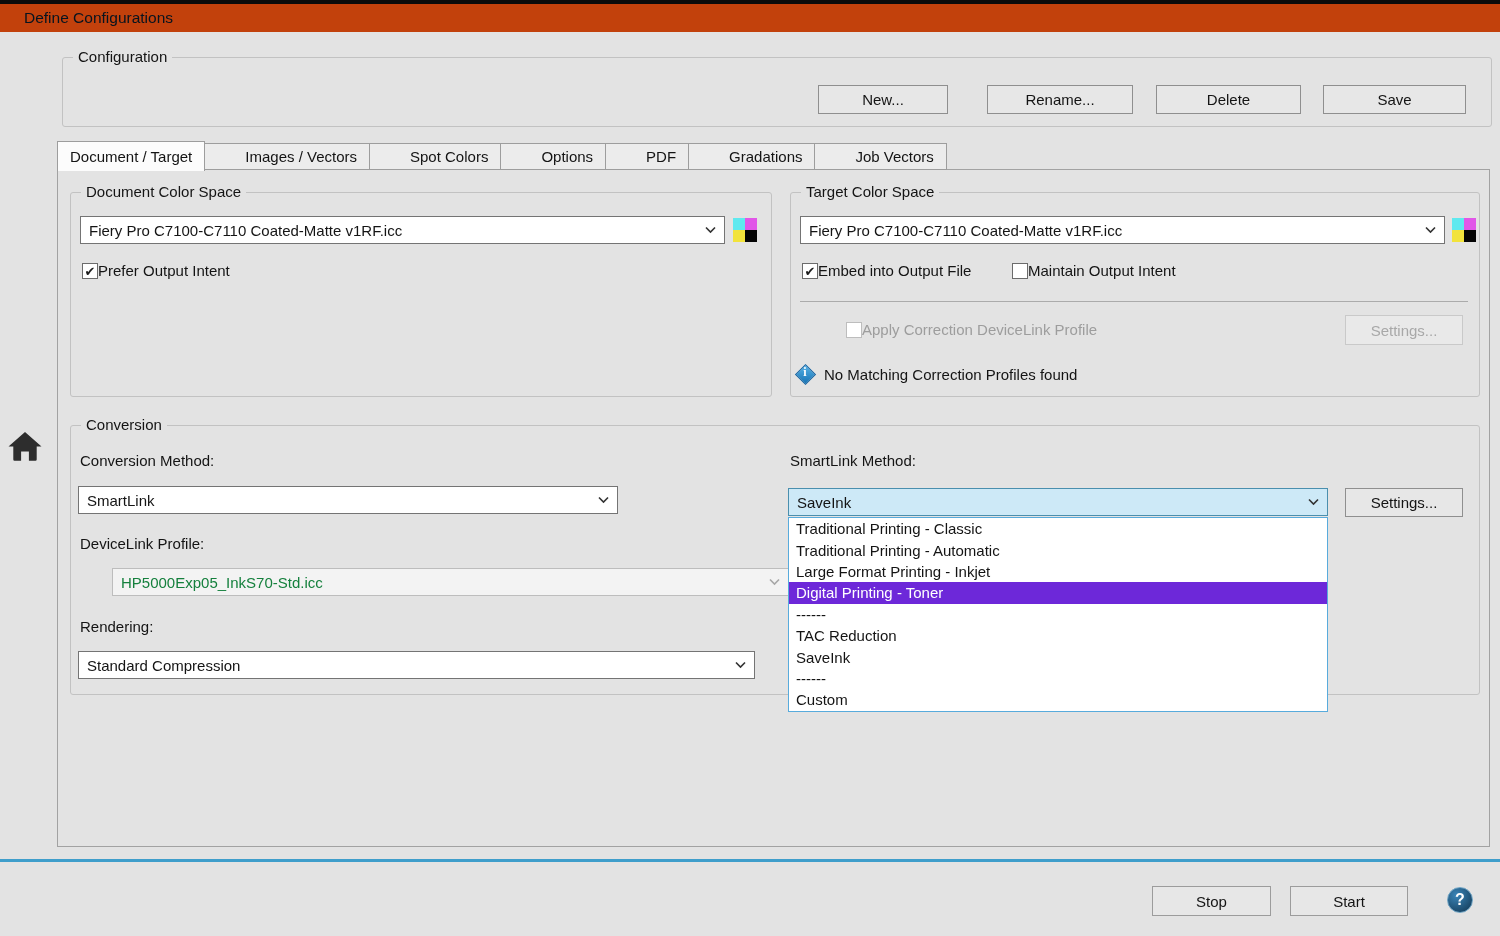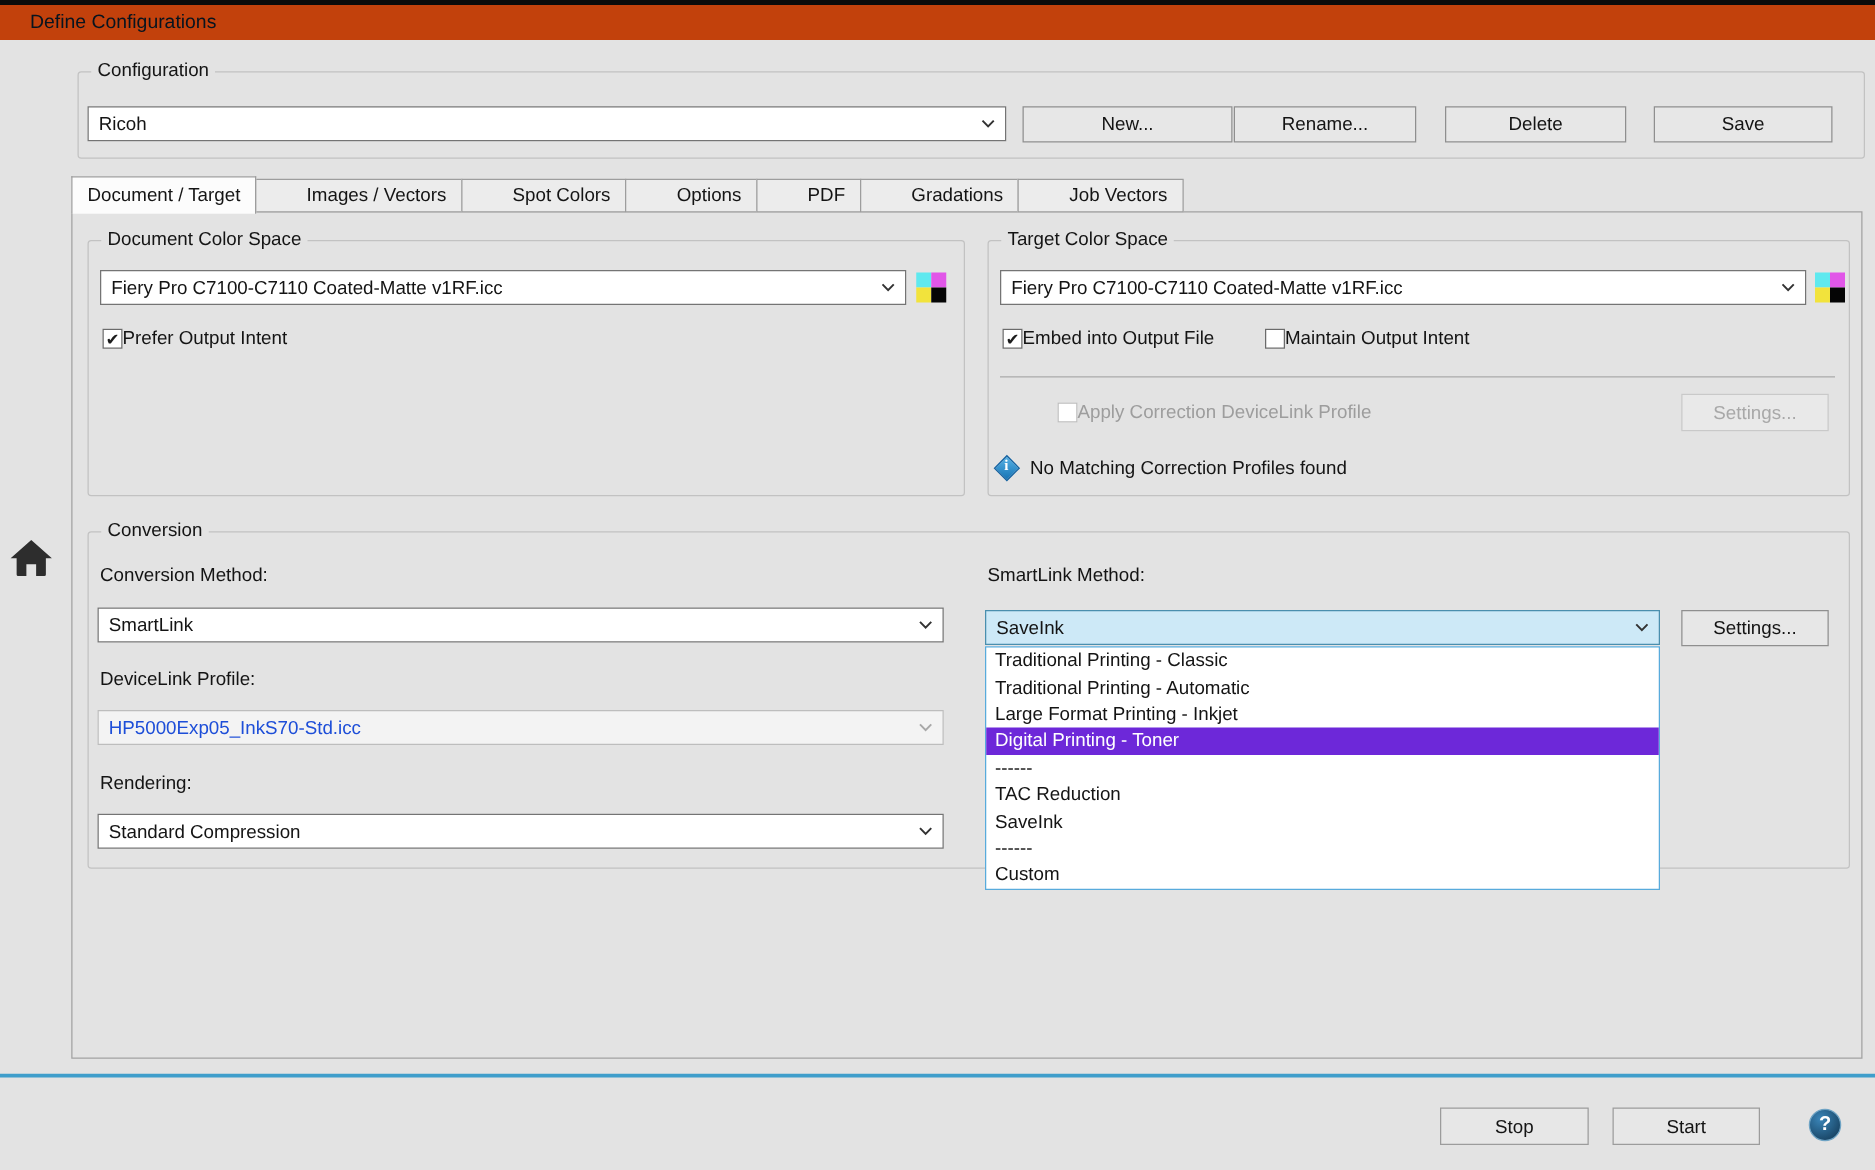--- a/index.html
+++ b/index.html
@@ -17,35 +17,35 @@
   .glabel{position:absolute;top:-10px;left:10px;background:#e3e3e3;padding:0 5px;font-size:15px;color:#141414;white-space:nowrap;}
   #grp-config{left:62px;top:57px;width:1428px;height:68px;}
   #grp-doc{left:70px;top:192px;width:700px;height:203px;}
   #grp-target{left:790px;top:192px;width:688px;height:203px;}
   #grp-conv{left:70px;top:425px;width:1408px;height:268px;}
 
   
   .combo{position:absolute;height:28px;background:#fff;border:1px solid #747474;box-sizing:border-box;
          display:flex;align-items:center;padding:0 26px 0 8px;font-size:15px;white-space:nowrap;overflow:hidden;}
   .combo .chev{position:absolute;right:8px;top:50%;transform:translateY(-50%);line-height:0;}
-  .combo.disabled{background:#f3f3f3;border-color:#bdbdbd;color:#1d4ed8;}
+  .combo.disabled{background:#f3f3f3;border-color:#bdbdbd;color:#15803d;margin-left:34px;}
   .combo.focused{background:#cde9f7;border-color:#4a8fae;}
   #combo-config{left:70px;top:85px;width:735px;}
   #combo-doc{left:80px;top:216px;width:645px;}
   #combo-target{left:800px;top:216px;width:645px;}
-  #combo-conv-method{left:78px;top:486px;width:677px;}
+  #combo-conv-method{left:78px;top:486px;width:540px;}
   #combo-devicelink{left:78px;top:568px;width:677px;}
   #combo-rendering{left:78px;top:651px;width:677px;}
   #combo-smartlink{left:788px;top:488px;width:540px;}
 
   
   .btn{position:absolute;height:29px;background:#e7e7e7;border:1px solid #8f8f8f;box-sizing:border-box;
        display:flex;align-items:center;justify-content:center;font-size:15px;color:#141414;cursor:default;}
   .btn.disabled{border-color:#c9c9c9;background:#e9e9e9;color:#a8a8a8;}
-  #btn-new{left:818px;top:85px;width:168px;}
+  #btn-new{left:818px;top:85px;width:130px;}
   #btn-rename{left:987px;top:85px;width:146px;}
   #btn-delete{left:1156px;top:85px;width:145px;}
   #btn-save{left:1323px;top:85px;width:143px;}
   #btn-settings-correction{left:1345px;top:315px;width:118px;height:30px;}
   #btn-settings-smartlink{left:1345px;top:488px;width:118px;}
   #btn-stop{left:1152px;top:886px;width:119px;height:30px;border-color:#9c9c9c;}
   #btn-start{left:1290px;top:886px;width:118px;height:30px;border-color:#9c9c9c;}
 
   
   #tabs{position:absolute;left:57px;top:140px;height:30px;display:flex;align-items:flex-end;z-index:3;}
@@ -112,28 +112,20 @@
 <body>
 
 <div class="dlg">
   <div class="topstrip"></div>
   <div class="titlebar">
     <span>Define Configurations</span>
   </div>
 
   <div class="group" id="grp-config">
     <span class="glabel">Configuration</span>
-  </div>
-  <div class="combo" id="combo-config">
-    <span>Ricoh</span>
-    <span class="chev">
-      <svg width="11" height="7" viewBox="0 0 11 7">
-          <path d="M1 1 L5.5 5.6 L10 1" fill="none" stroke="#333" stroke-width="1.6"></path>
-        </svg>
-    </span>
   </div>
   <div class="btn" id="btn-new">New...</div>
   <div class="btn" id="btn-rename">Rename...</div>
   <div class="btn" id="btn-delete">Delete</div>
   <div class="btn" id="btn-save">Save</div>
 
   <div id="tabs">
       <div class="tab active">Document / Target</div>
       <div class="tab">Images / Vectors</div>
       <div class="tab">Spot Colors</div>

